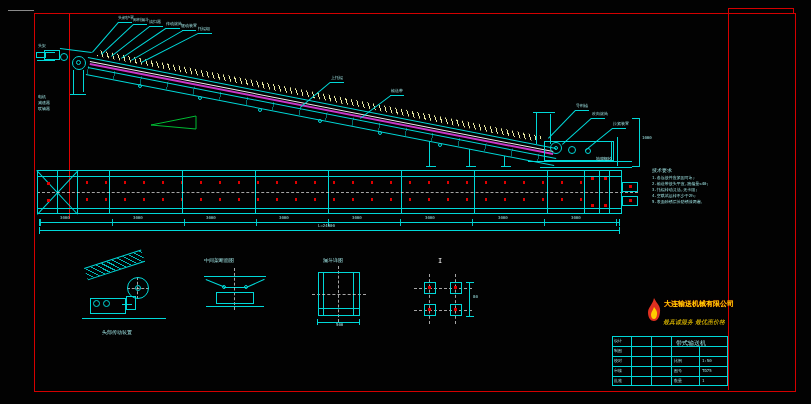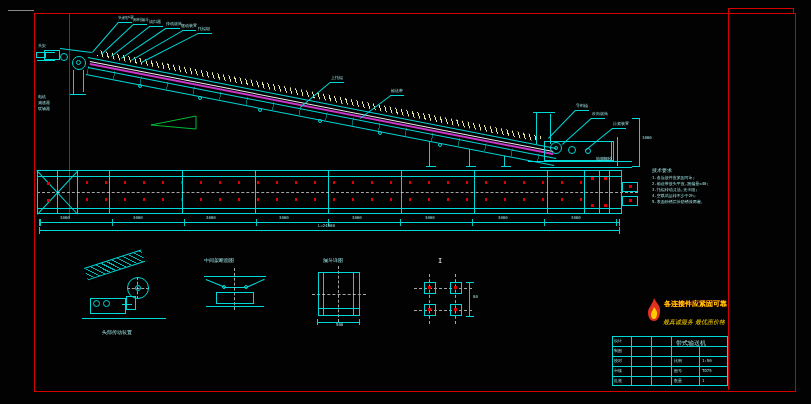--- a/index.html
+++ b/index.html
@@ -59,21 +59,21 @@
   <div class="hatch"></div>
 
   <svg class="abs" style="left:148px;top:112px" width="52" height="22">
     <polygon points="3,13 48,4 48,17" fill="none" stroke="#00bb33" stroke-width="1"></polygon>
   </svg>
 
   <svg class="abs" style="left:646px;top:298px" width="16" height="24">
     <path d="M8 0 C11 6 15 8 14 14 C13.5 20 11 23 8 23 C4.5 23 2 19.5 2 14.5 C2 9.5 6.5 7 8 0 Z" fill="#e03020"></path>
     <path d="M8 9 C10 12 11.5 13 11 16.5 C10.6 19.5 9.5 21 8 21 C6 21 5 19 5 16.5 C5 13.8 7.2 12.3 8 9 Z" fill="#ffcc00"></path>
   </svg>
-  <div class="logo-co">各连接件应紧固可靠</div>
+  <div class="logo-co">大连输送机械有限公司</div>
   <div class="logo-slogan">最真诚服务 最优惠价格</div>
 
   <div class="layer">
 
   <div class="ln c-rd" style="left: 70px; top: 13px; width: 206px; transform: rotate(90deg);"></div>
       <div class="ln" style="left: 88px; top: 57px; width: 477px; transform: rotate(11deg);"></div>
       <div class="ln c-wh" style="left: 90px; top: 61px; width: 472px; transform: rotate(11deg);"></div>
       <div class="ln c-mg" style="left: 90px; top: 63px; width: 472px; transform: rotate(11deg);"></div>
       <div class="ln" style="left: 88px; top: 67px; width: 477px; transform: rotate(11deg);"></div>
       <div class="ln" style="left: 86px; top: 74px; width: 477px; transform: rotate(11deg);"></div>

